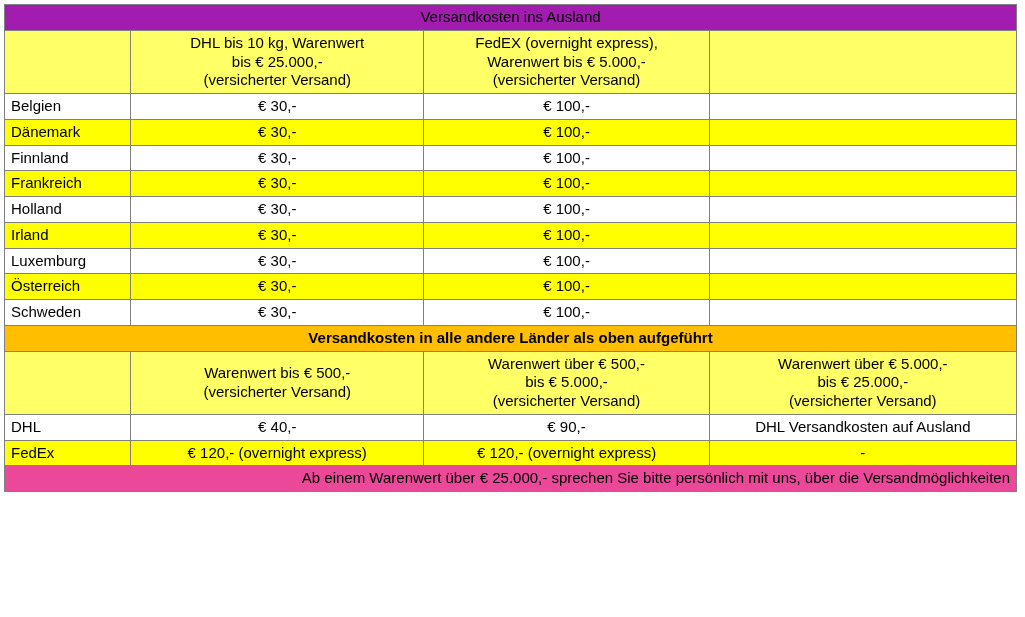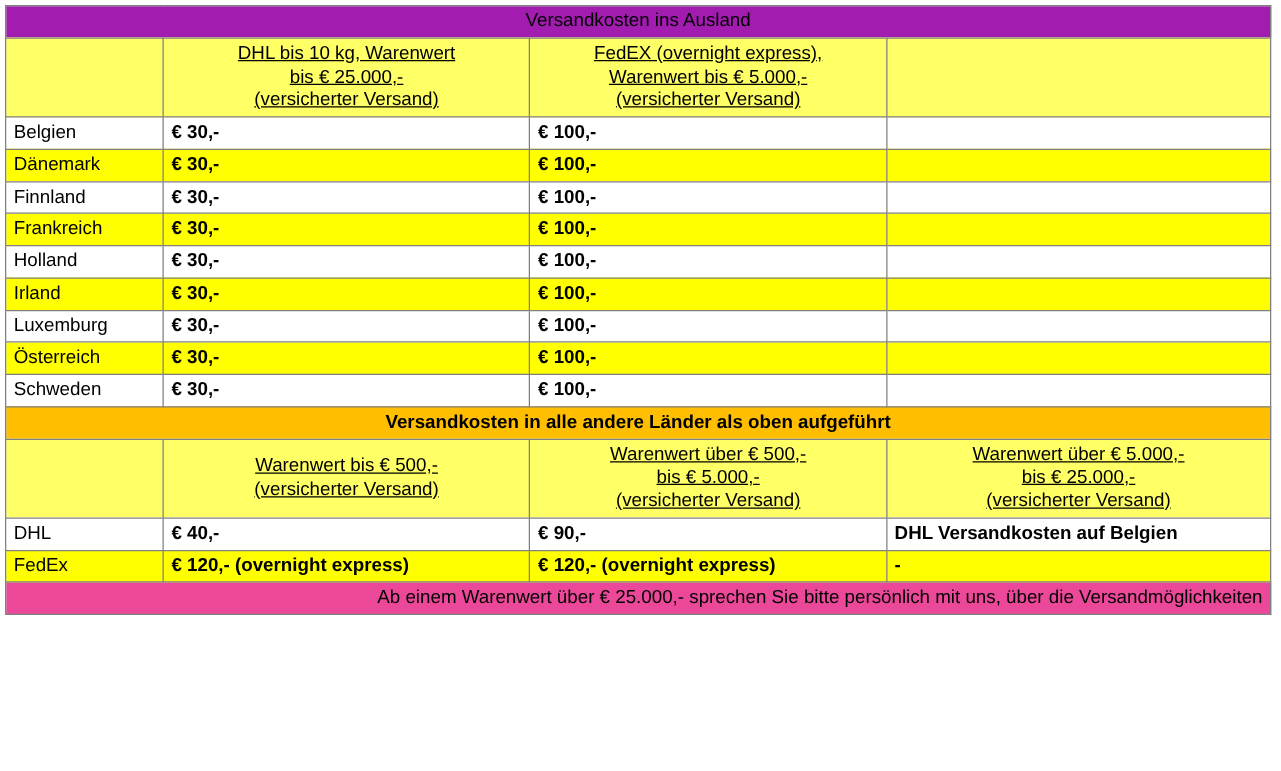--- a/index.html
+++ b/index.html
@@ -51,37 +51,35 @@
     font-size: 19px;
     padding: 6px 6px;
     color: #000;
     font-weight: bold;
   }
   .head-row td {
     background: #ffff66;
     text-align: center;
     font-size: 15px;
     padding: 6px 6px;
-    text-decoration: underline;
   }
   .head-row td.blank {
     background: #ffff66;
   }
   .row-white td {
     background: #ffffff;
   }
   .row-yellow td {
     background: #ffff00;
   }
   .cell-country {
     text-align: left;
   }
   .cell-value {
-    text-align: left;
-    font-weight: bold;
+    text-align: center;
   }
   .cell-empty {
     text-align: center;
   }
   .footer-row td {
     background: #ec4899;
     text-align: right;
     font-weight: normal;
     font-size: 15px;
     padding: 5px 6px;
@@ -192,21 +190,21 @@
           <span>Warenwert über € 5.000,-</span><br>
           <span>bis € 25.000,-</span><br>
           <span>(versicherter Versand)</span>
         </td>
       </tr>
 
       <tr class="row-white">
         <td class="cell-country">DHL</td>
         <td class="cell-value">€ 40,-</td>
         <td class="cell-value">€ 90,-</td>
-        <td class="cell-value">DHL Versandkosten auf Belgien</td>
+        <td class="cell-value">DHL Versandkosten auf Ausland</td>
       </tr>
       <tr class="row-yellow">
         <td class="cell-country">FedEx</td>
         <td class="cell-value">€ 120,- (overnight express)</td>
         <td class="cell-value">€ 120,- (overnight express)</td>
         <td class="cell-value">-</td>
       </tr>
 
       <tr class="footer-row">
         <td colspan="4">Ab einem Warenwert über € 25.000,- sprechen Sie bitte persönlich mit uns, über die Versandmöglichkeiten</td>

